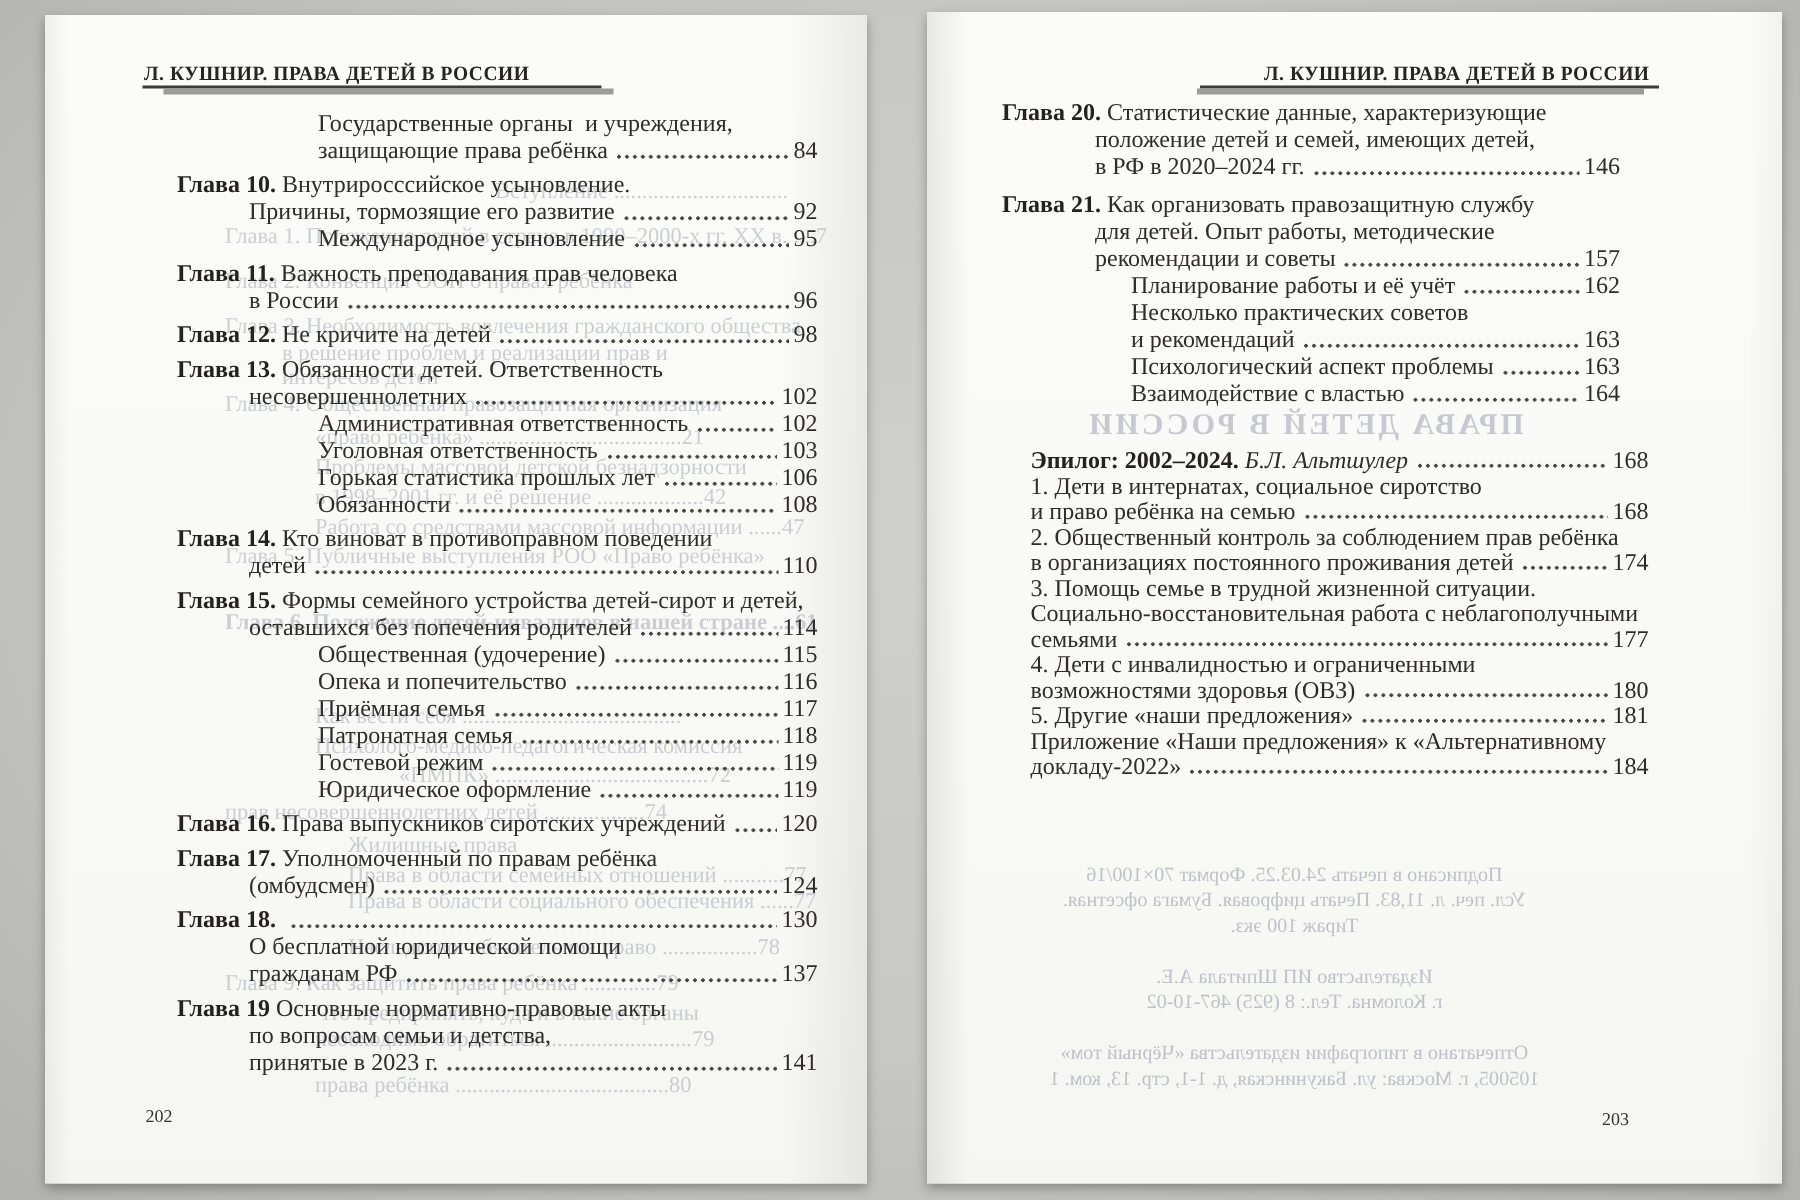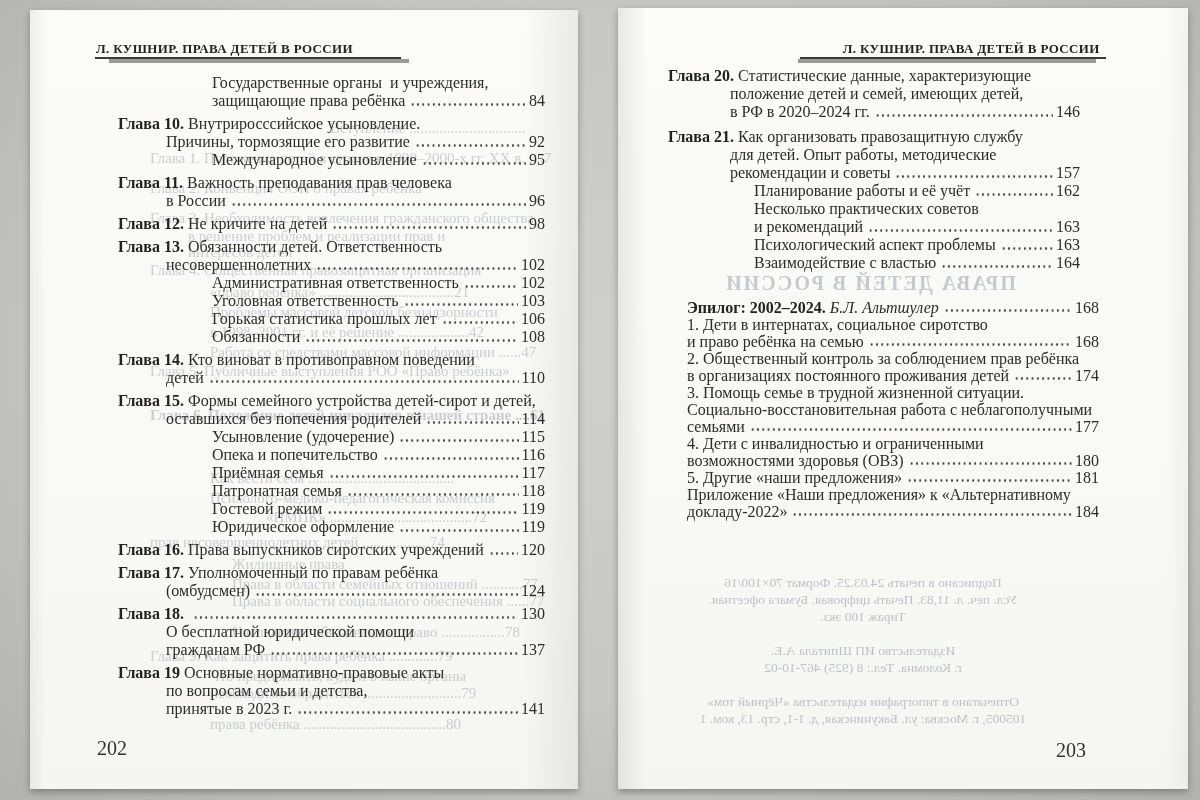--- a/index.html
+++ b/index.html
@@ -30,21 +30,21 @@
   .dots{flex:1 1 auto;min-width:10px;align-self:stretch;margin:0 3px 0 5px;
     background-image:radial-gradient(circle,#47443f 1.05px,transparent 1.35px);
     background-size:5.3px 5.3px;background-repeat:repeat-x;background-position:0 calc(100% - 3px);}
   .pg{text-align:right;}
   .toc-left .i0{padding-left:22px;}
   .toc-left .i1{padding-left:70px;}
   .toc-left .i2{padding-left:116px;}
   .toc-right .i1,.toc-epilog .i1{padding-left:62px;}
   .toc-right .i2,.toc-epilog .i2{padding-left:86px;}
 
-  .pagenum{position:absolute;font-size:20px;color:#33312e;}
+  .pagenum{position:absolute;font-size:12px;color:#33312e;}
   .pagenum.left{left:97px;top:737px;}
   .pagenum.right{left:1040px;top:739px;width:46px;text-align:right;}
 
   
   .ghost{position:absolute;font-size:15px;white-space:pre;color:#9da3ad;opacity:.5;pointer-events:none;}
   .ghost-title{position:absolute;left:700px;top:272px;width:340px;text-align:center;
     font-weight:bold;font-size:20px;letter-spacing:2px;color:#b6b9c3;opacity:.75;
     transform:scaleX(-1);pointer-events:none;}
   .ghost-colophon{position:absolute;left:648px;top:574px;width:430px;text-align:center;
     font-size:13.5px;line-height:17px;color:#989daa;opacity:.6;transform:scaleX(-1);pointer-events:none;}
@@ -119,21 +119,21 @@
       <div class="row i0 gap"><span class="lbl">Глава 13. </span><span class="txt">Обязанности детей. Ответственность</span></div>
       <div class="row i1"><span class="txt">несовершеннолетних</span><span class="dots"></span><span class="pg">102</span></div>
       <div class="row i2"><span class="txt">Административная ответственность</span><span class="dots"></span><span class="pg">102</span></div>
       <div class="row i2"><span class="txt">Уголовная ответственность</span><span class="dots"></span><span class="pg">103</span></div>
       <div class="row i2"><span class="txt">Горькая статистика прошлых лет</span><span class="dots"></span><span class="pg">106</span></div>
       <div class="row i2"><span class="txt">Обязанности</span><span class="dots"></span><span class="pg">108</span></div>
       <div class="row i0 gap"><span class="lbl">Глава 14. </span><span class="txt">Кто виноват в противоправном поведении</span></div>
       <div class="row i1"><span class="txt">детей</span><span class="dots"></span><span class="pg">110</span></div>
       <div class="row i0 gap"><span class="lbl">Глава 15. </span><span class="txt">Формы семейного устройства детей-сирот и детей,</span></div>
       <div class="row i1"><span class="txt">оставшихся без попечения родителей</span><span class="dots"></span><span class="pg">114</span></div>
-      <div class="row i2"><span class="txt">Усыновление (удочерение)</span><span class="dots"></span><span class="pg">115</span></div>
+      <div class="row i2"><span class="txt">Общественная (удочерение)</span><span class="dots"></span><span class="pg">115</span></div>
       <div class="row i2"><span class="txt">Опека и попечительство</span><span class="dots"></span><span class="pg">116</span></div>
       <div class="row i2"><span class="txt">Приёмная семья</span><span class="dots"></span><span class="pg">117</span></div>
       <div class="row i2"><span class="txt">Патронатная семья</span><span class="dots"></span><span class="pg">118</span></div>
       <div class="row i2"><span class="txt">Гостевой режим</span><span class="dots"></span><span class="pg">119</span></div>
       <div class="row i2"><span class="txt">Юридическое оформление</span><span class="dots"></span><span class="pg">119</span></div>
       <div class="row i0 gap"><span class="lbl">Глава 16. </span><span class="txt">Права выпускников сиротских учреждений</span><span class="dots"></span><span class="pg">120</span></div>
       <div class="row i0 gap"><span class="lbl">Глава 17. </span><span class="txt">Уполномоченный по правам ребёнка</span></div>
       <div class="row i1"><span class="txt">(омбудсмен)</span><span class="dots"></span><span class="pg">124</span></div>
       <div class="row i0 gap"><span class="lbl">Глава 18. </span><span class="dots"></span><span class="pg">130</span></div>
       <div class="row i1"><span class="txt">О бесплатной юридической помощи</span></div>

